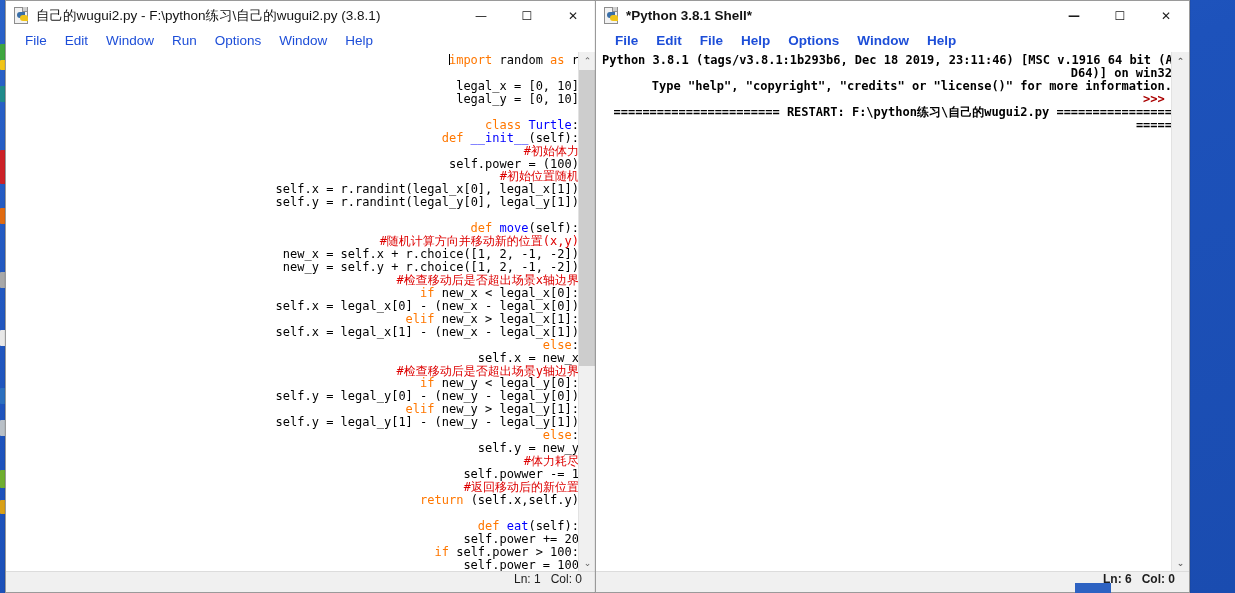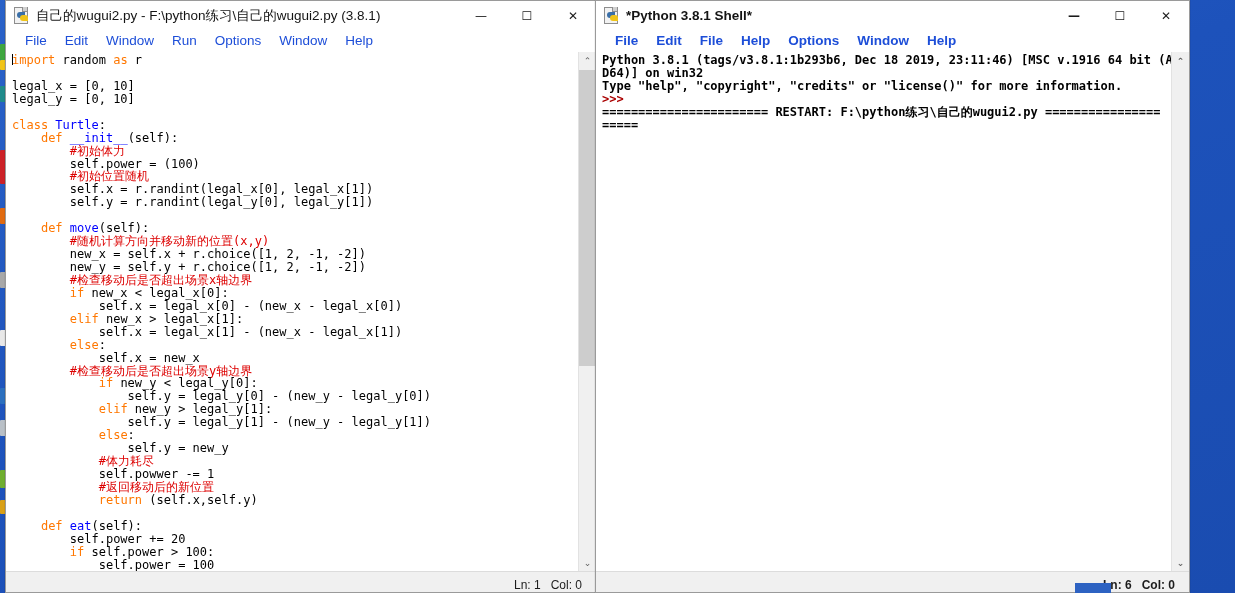--- a/index.html
+++ b/index.html
@@ -25,21 +25,21 @@
   .title-ico .fold{position:absolute;left:9px;top:0px;width:4px;height:4px;background:#cfcfcf;border-left:1px solid #8d8d8d;border-bottom:1px solid #8d8d8d;}
   .title-ico .snakeb{position:absolute;left:4px;top:5px;width:8px;height:6px;background:#3a6fa8;border-radius:3px 0 3px 3px;}
   .title-ico .snakey{position:absolute;left:7px;top:8px;width:8px;height:6px;background:#f0c419;border-radius:3px 3px 0 3px;}
   .title-text{font-size:13.5px;color:#141414;white-space:nowrap;letter-spacing:0px;}
   .win-btns{position:absolute;right:0;top:0;height:29px;display:flex;}
   .win-btn{width:46px;height:29px;display:flex;align-items:center;justify-content:center;}
   .glyph{font-size:12px;color:#1a1a1a;line-height:1;font-family:"DejaVu Sans",sans-serif;}
   .menubar{height:22px;display:flex;align-items:center;padding-left:10px;background:#ffffff;}
   .menu-item{font-size:13.5px;color:#1d4ed8;padding:1px 9px 2px 9px;white-space:nowrap;}
   
-  .codewrap{position:absolute;left:0;right:0;overflow:hidden;background:#a3a3a3;}
+  .codewrap{position:absolute;left:0;right:0;overflow:hidden;background:#a3a3a3;text-align:right;}
   .codearea{
     position:absolute;left:0;top:0;right:17px;bottom:0;
     background:#ffffff;overflow:hidden;
     font-family:"DejaVu Sans Mono","Liberation Mono",monospace;
     font-size:12px;line-height:12.95px;
     white-space:pre;padding:2px 0 0 6px;box-sizing:border-box;
   }
   .codearea .ln{height:12.95px;}
   .kw{color:#ff7700;}
   .df{color:#0000ff;}
@@ -48,21 +48,21 @@
   .caret{display:inline-block;width:1px;height:11px;background:#000;vertical-align:-1px;margin-right:-1px;}
   .sh-prompt{color:#aa0000;}
   
   .vscroll{position:absolute;top:0;right:0;width:17px;bottom:0;background:#f0f0f0;border-left:1px solid #e2e2e2;}
   .sb-arrow{position:absolute;left:0;width:17px;height:17px;display:flex;align-items:center;justify-content:center;color:#606060;font-size:9px;font-family:"DejaVu Sans",sans-serif;}
   .sb-arrow.up{top:0;}
   .sb-arrow.down{bottom:0;}
   .sb-thumb{position:absolute;left:0;width:17px;background:#cdcdcd;}
   
   .statusbar{position:absolute;left:0;right:0;bottom:0;height:20px;background:#f0f0f0;border-top:1px solid #dcdcdc;
-             display:flex;align-items:flex-end;justify-content:flex-end;}
+             display:flex;align-items:flex-start;justify-content:flex-end;}
   .status-txt{font-size:12px;color:#1c1c1c;padding-right:14px;white-space:pre;}
   
   #taskpeek{position:absolute;left:1075px;bottom:0;width:36px;height:10px;background:#2d62c2;}
 </style>
 </head>
 <body>
 
 <div id="desktop"></div>
 <div id="desktop-icons">
     <div class="deskicon" style="top: 44px; height: 16px; background: rgb(63, 166, 63);"></div>

